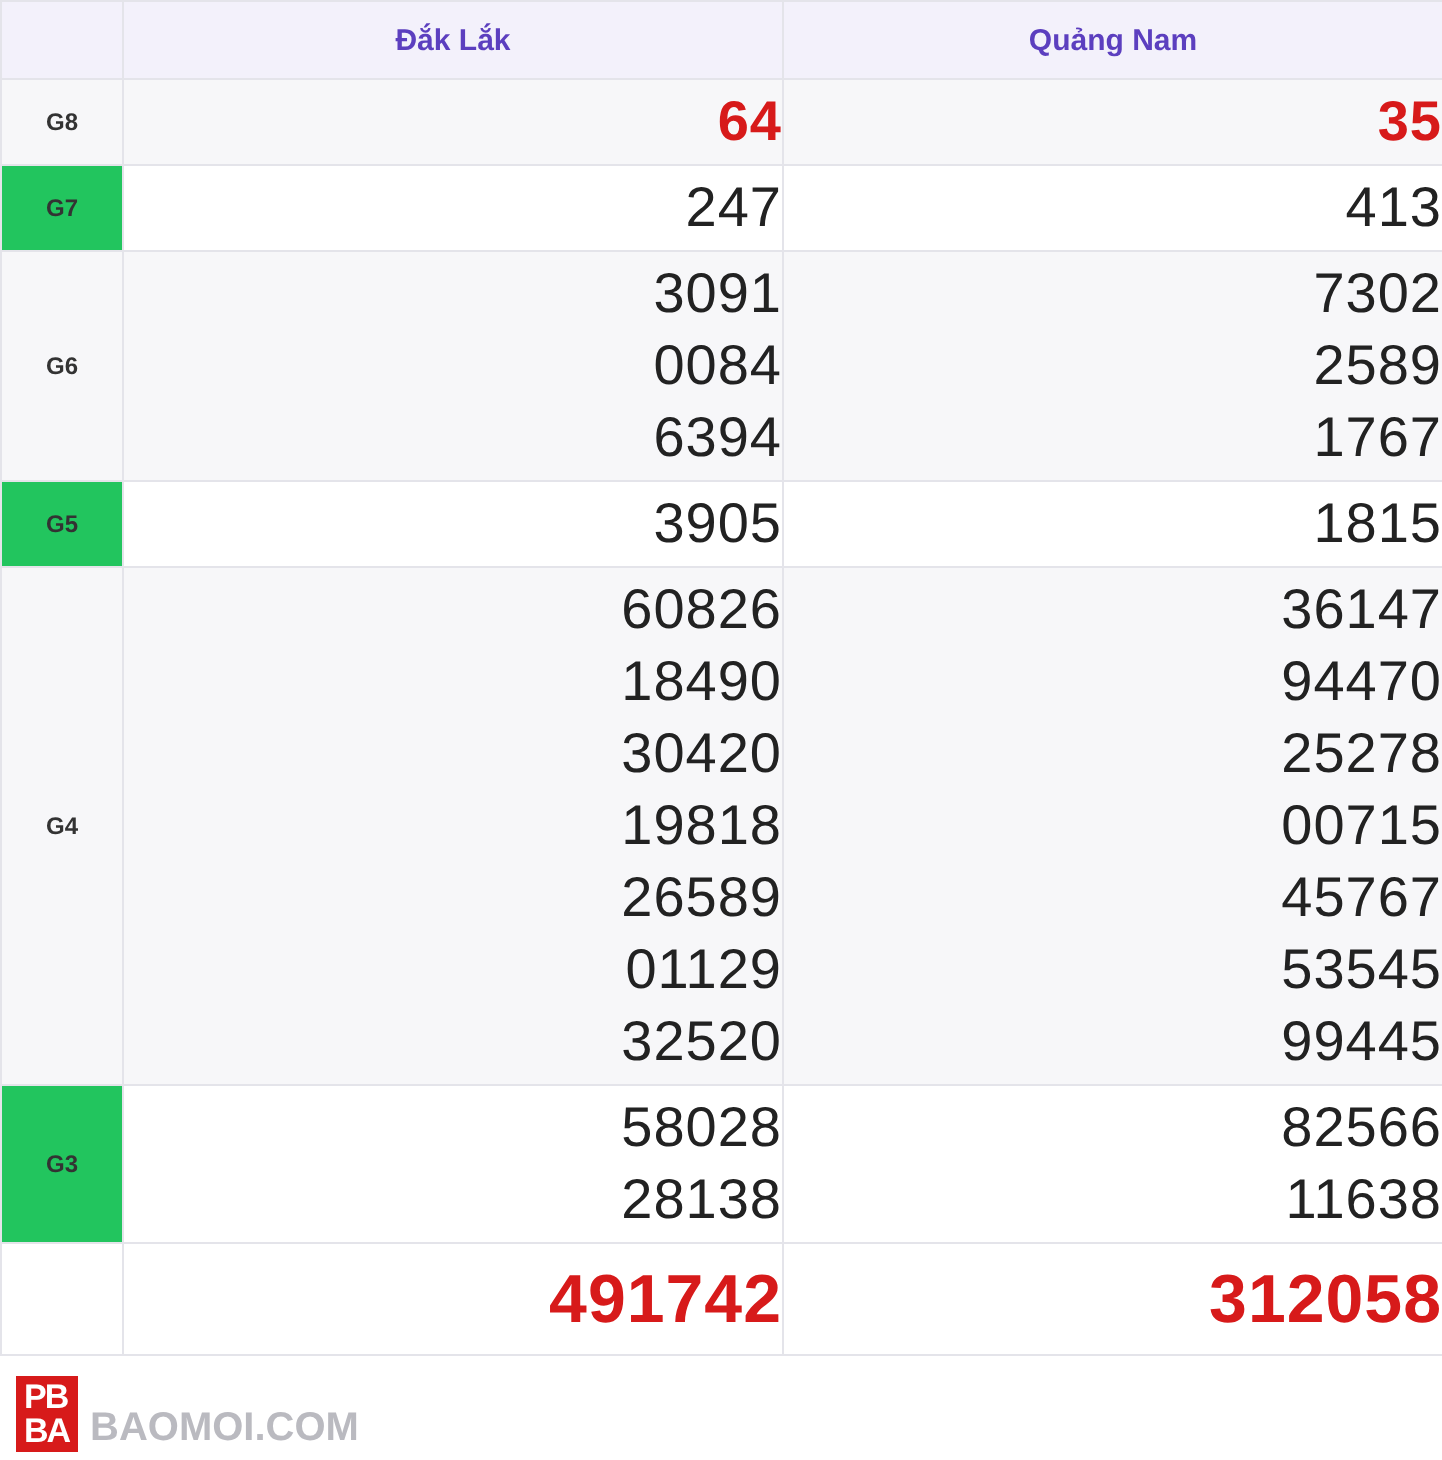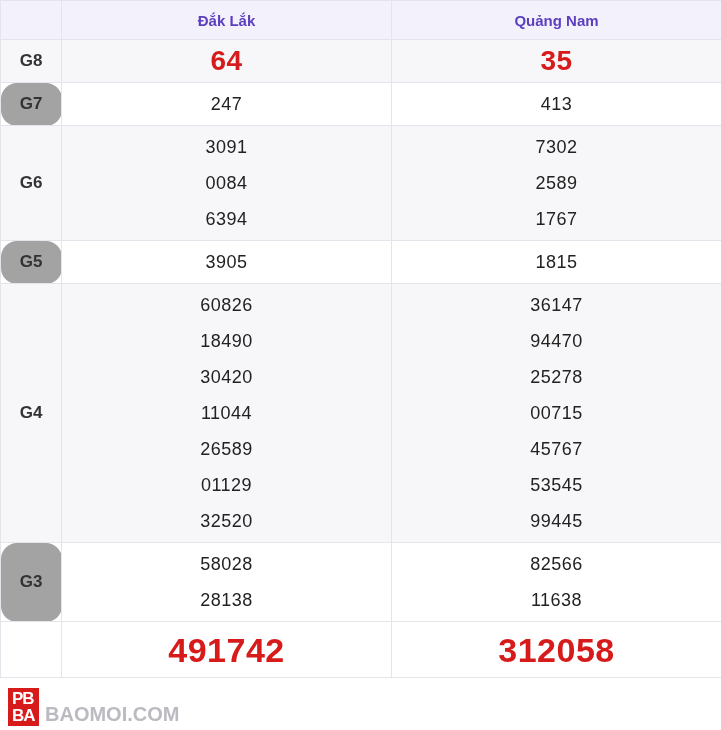--- a/index.html
+++ b/index.html
@@ -30,42 +30,42 @@
     background: #f3f1fb;
     height: 38px;
     font-size: 15px;
     font-weight: bold;
     color: #5c3fbf;
   }
   thead th.prize-head {
     background: #f3f1fb;
   }
   td.prize-label {
-    font-size: 17px;
+    font-size: 12px;
     font-weight: bold;
     color: #333333;
     background: #f7f7f9;
   }
   tr.alt td.prize-label {
-    background: #a3a3a3;
-    border-radius: 16px;
+    background: #22c55e;
   }
   td.nums {
-    font-size: 18px;
+    font-size: 28px;
     color: #222222;
     background: #f7f7f9;
     line-height: 36px;
     padding: 3px 0;
   }
   tr.alt td.nums {
     background: #ffffff;
   }
   td.nums .n {
     display: block;
     letter-spacing: 0.5px;
+    text-align: right;
   }
   tr.big td.nums {
     font-size: 28px;
     font-weight: bold;
     color: #d71a1a;
   }
   tr.special td.nums {
     font-size: 34px;
     font-weight: bold;
     color: #d71a1a;
@@ -168,21 +168,21 @@
           <td class="nums">
             <span class="n">1815</span>
           </td>
         </tr>
         <tr class="r-g4">
           <td class="prize-label">G4</td>
           <td class="nums">
             <span class="n">60826</span>
             <span class="n">18490</span>
             <span class="n">30420</span>
-            <span class="n">11044</span>
+            <span class="n">19818</span>
             <span class="n">26589</span>
             <span class="n">01129</span>
             <span class="n">32520</span>
           </td>
           <td class="nums">
             <span class="n">36147</span>
             <span class="n">94470</span>
             <span class="n">25278</span>
             <span class="n">00715</span>
             <span class="n">45767</span>

